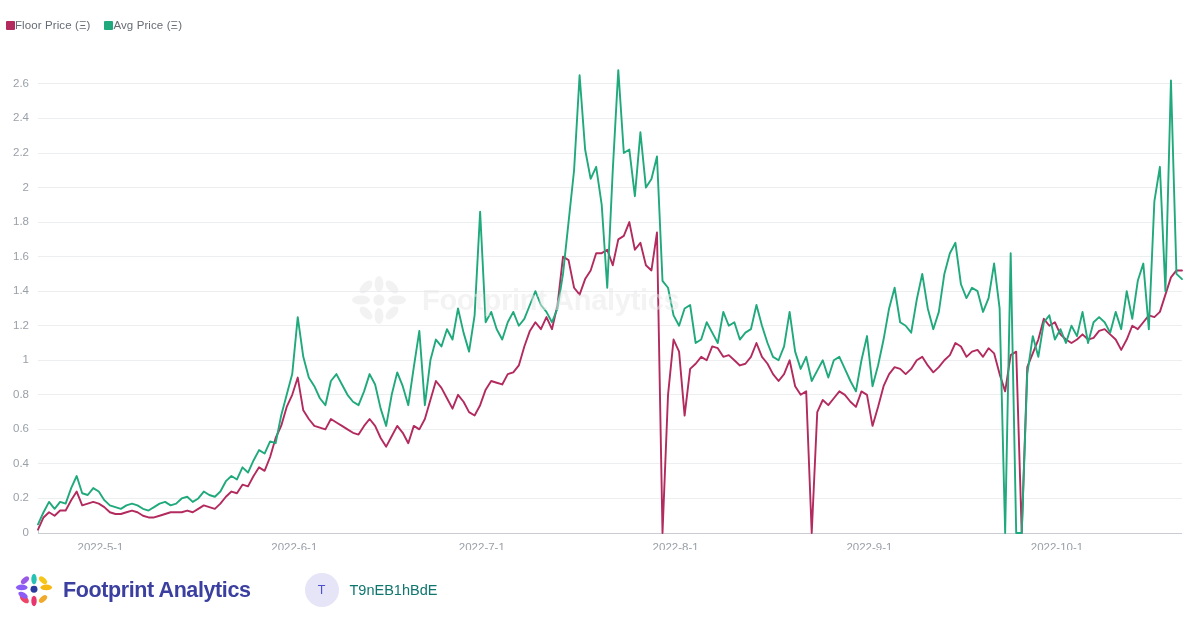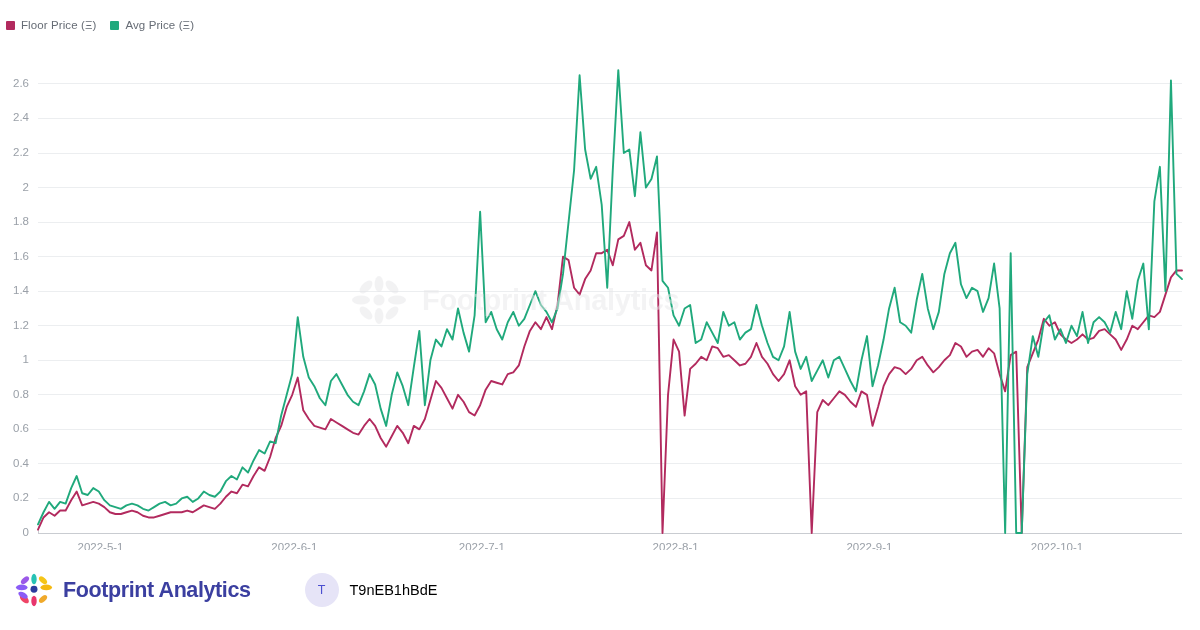--- a/index.html
+++ b/index.html
@@ -10,21 +10,21 @@
     overflow: hidden;
   }
   #root { position: relative; width: 1200px; height: 630px; background: #fff; }
 
   
   .legend {
     position: absolute; left: 6px; top: 15px;
     display: flex; align-items: center; gap: 14px;
     height: 20px;
   }
-  .legend-item { display: flex; align-items: center; gap: 6px; }
+  .legend-item { display: flex; align-items: center; }
   .legend-swatch { width: 9px; height: 9px; border-radius: 1px; display: block; }
   .legend-label {
     font-size: 11.5px; color: #666c75; letter-spacing: .1px; white-space: nowrap;
   }
 
   
   .chart-wrap { position: absolute; left: 0; top: 38px; width: 1200px; height: 512px; }
   .chart-svg { display: block; width: 1200px; height: 512px; }
 
   .grid-line { stroke: #eceef0; stroke-width: 1; shape-rendering: crispEdges; }
@@ -61,21 +61,21 @@
     font-family: "Liberation Sans", sans-serif;
   }
   .collection { display: flex; align-items: center; gap: 11px; margin-left: 54px; }
   .avatar {
     width: 34px; height: 34px; border-radius: 50%;
     background: #e6e4f7; color: #4b4fd0;
     display: flex; align-items: center; justify-content: center;
     font-size: 12.5px; font-weight: 500;
     font-family: "Liberation Sans", sans-serif;
   }
-  .collection-name { font-size: 14.5px; color: #000000; font-family: "Liberation Sans", sans-serif; }
+  .collection-name { font-size: 14.5px; color: #0f766e; font-family: "Liberation Sans", sans-serif; }
 </style>
 </head>
 <body>
 
 <div id="root">
 
   <div class="legend">
     <div class="legend-item">
       <span class="legend-swatch" style="background:#b22a5e"></span>
       <span class="legend-label">Floor Price (Ξ)</span>

